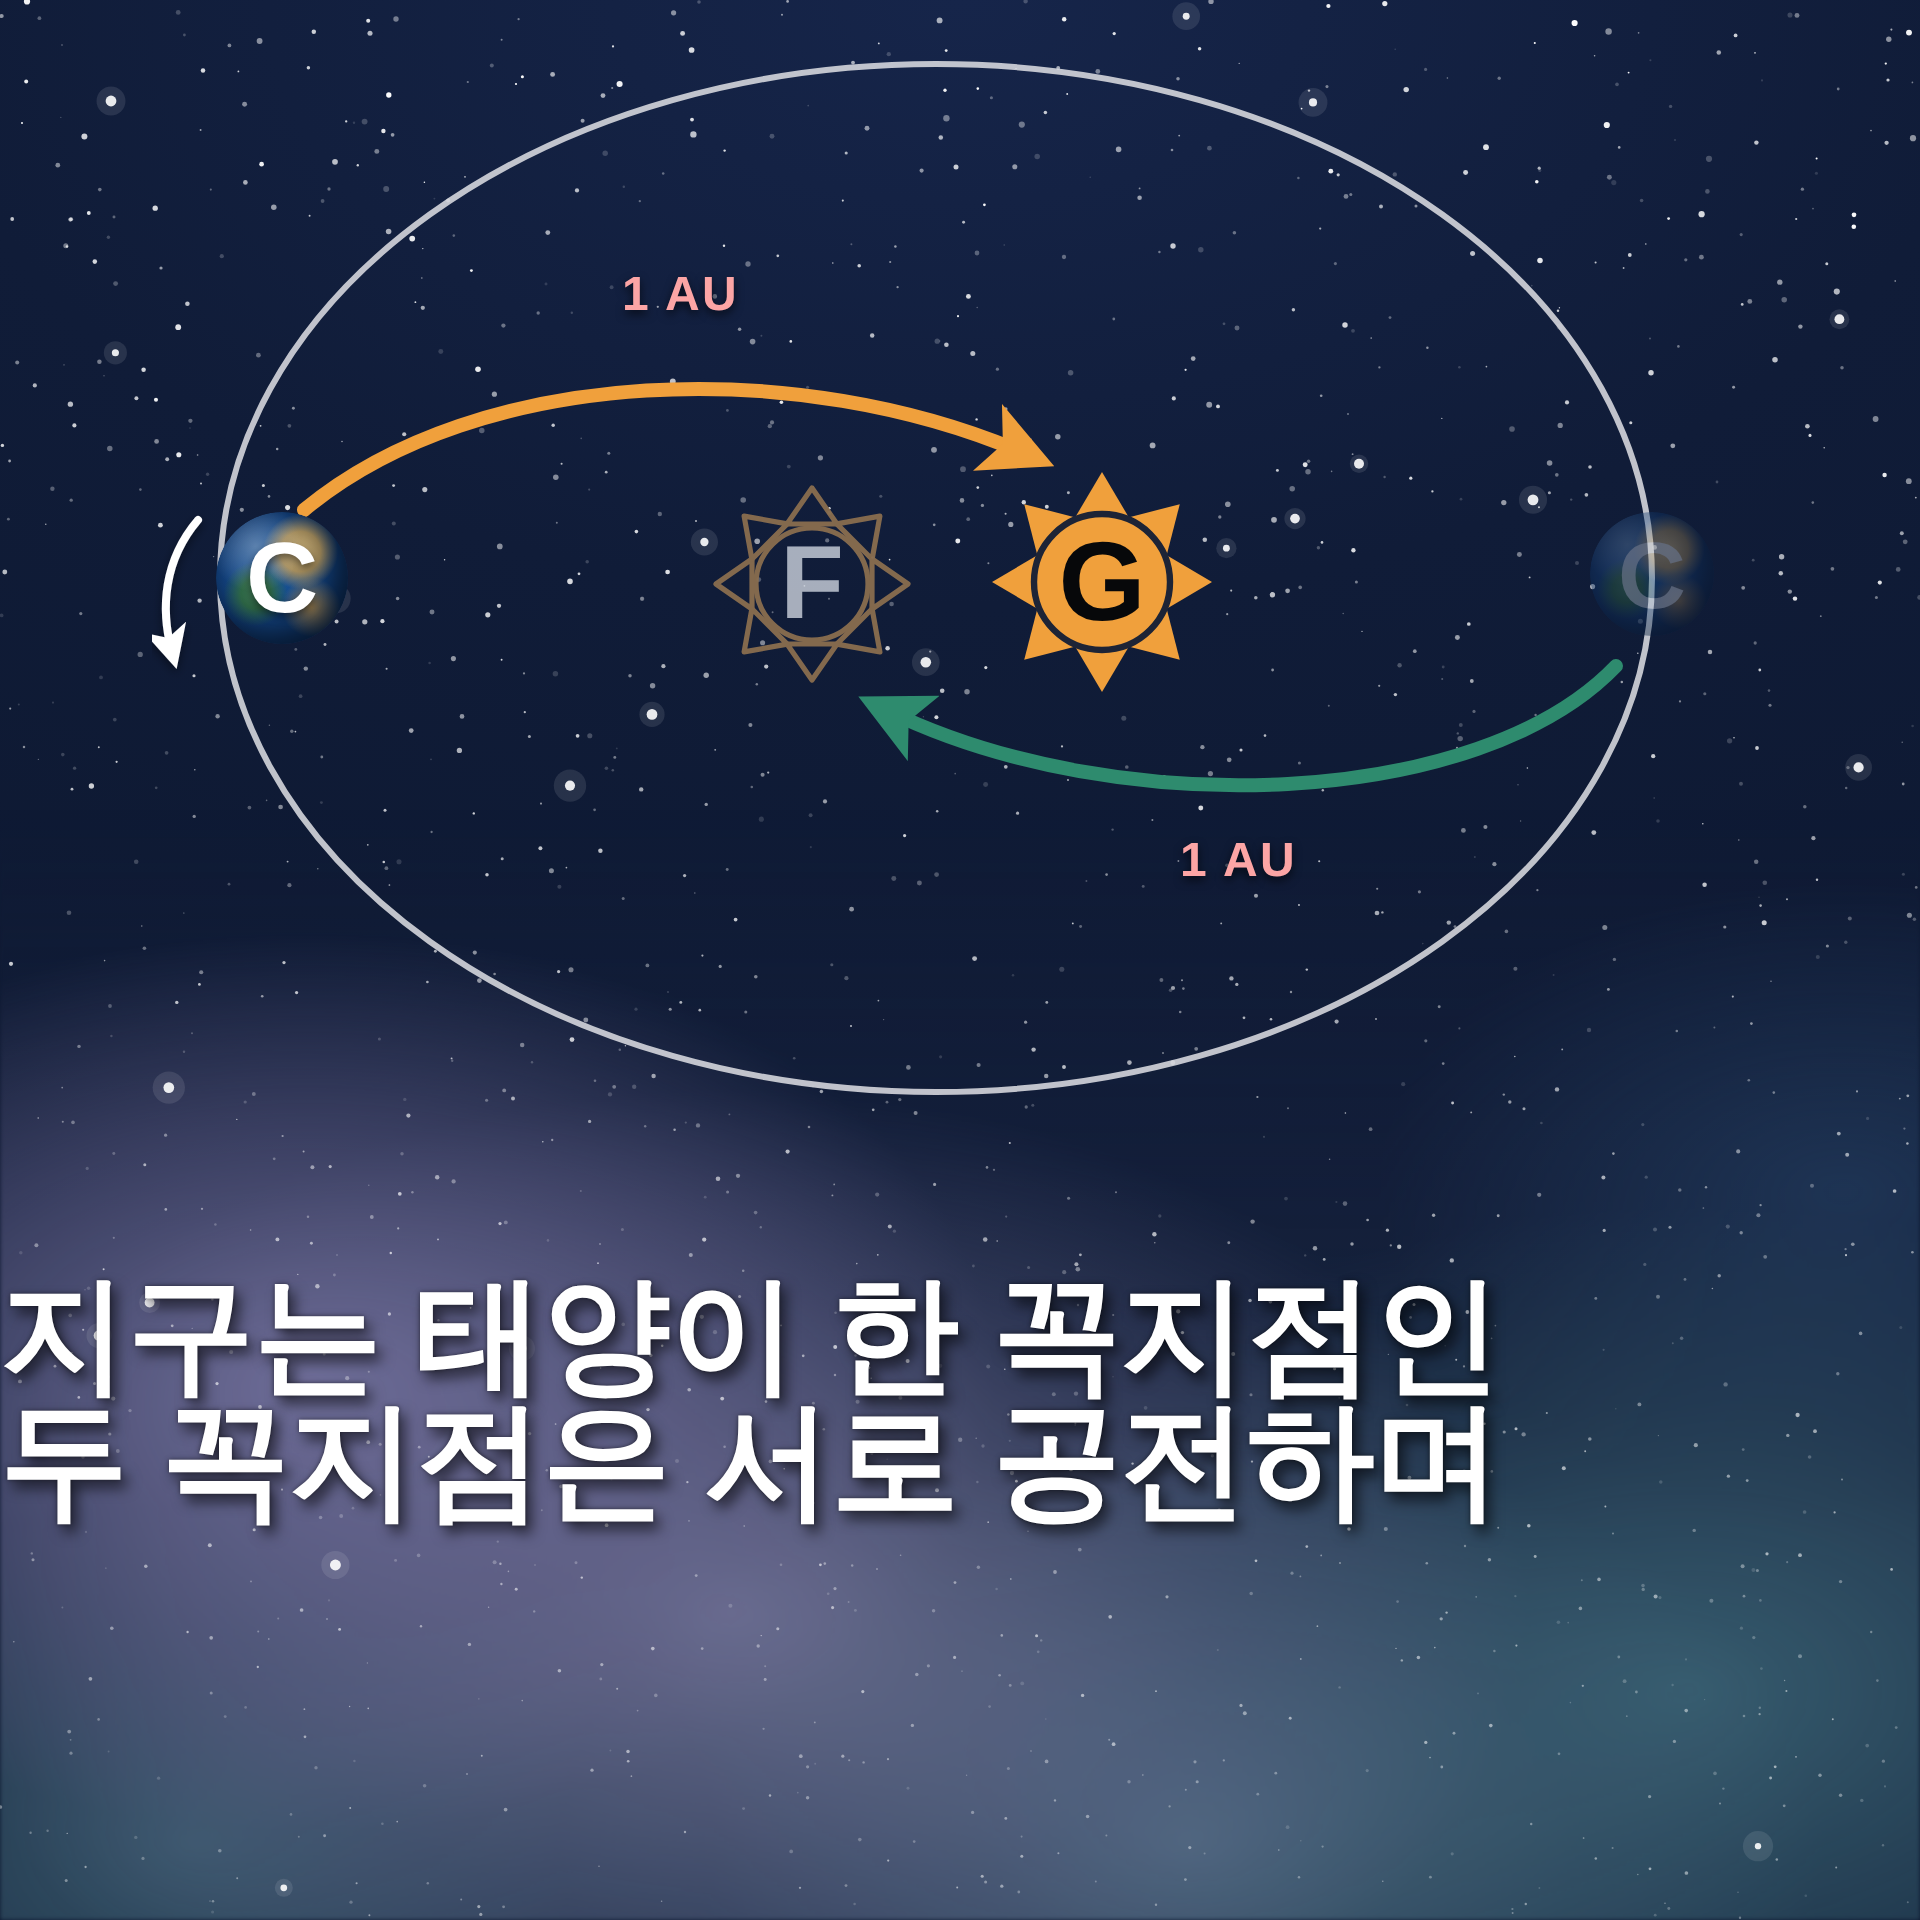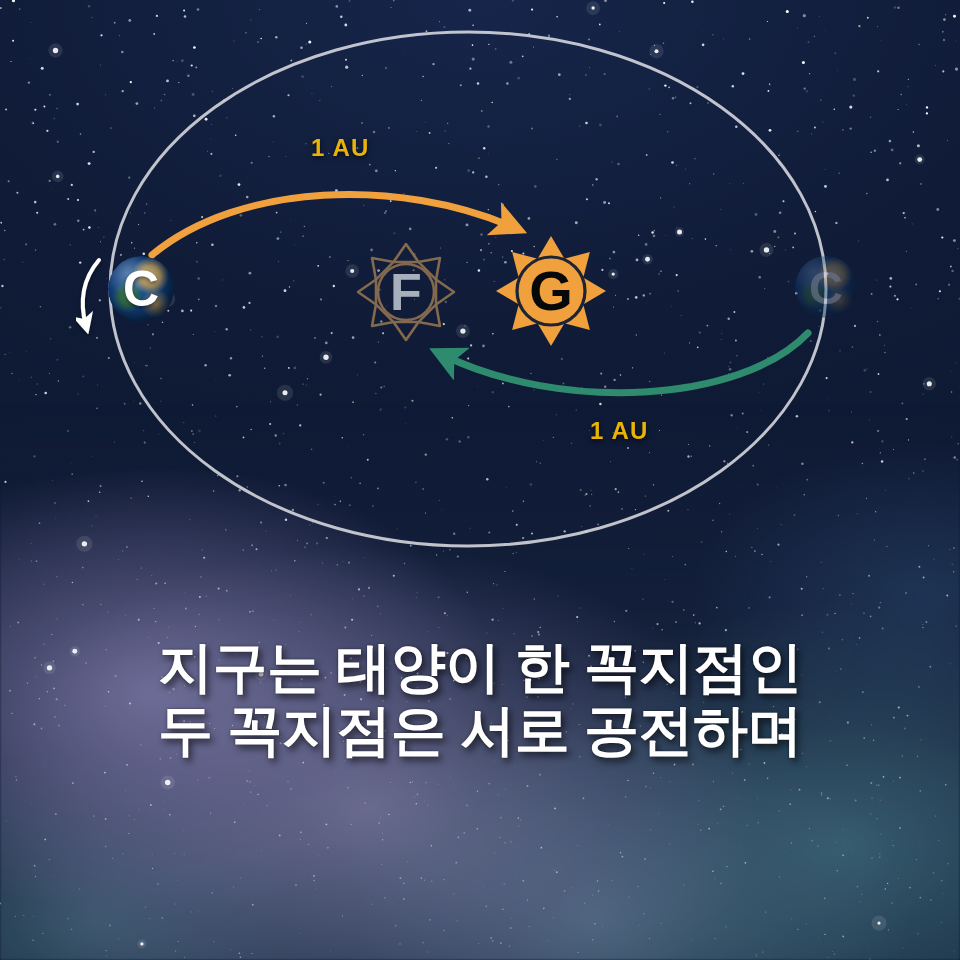--- a/index.html
+++ b/index.html
@@ -78,21 +78,21 @@
     line-height: 1;
   }
   #earth-left { left: 108px; top: 256px; width: 66px; height: 66px; }
   #earth-left .glab { font-size: 50px; text-shadow: 0 2px 4px rgba(0,0,0,.5); }
   #earth-right { left: 795px; top: 256px; width: 62px; height: 62px; opacity: .40; }
   #earth-right .glab { font-size: 47px; color: rgba(225,233,245,.75); }
 
   
   .au-label {
     position: absolute;
-    color: #eab308;
+    color: #fca5a5;
     font-weight: 700;
     font-size: 24px;
     letter-spacing: 1.2px;
     text-shadow: 0 2px 5px rgba(0,0,0,.65);
     white-space: nowrap;
   }
   #au-top { left: 311px; top: 134px; }
   #au-bottom { left: 590px; top: 417px; }
 
   
@@ -115,24 +115,24 @@
     font-size: 56px;
     color: #07080a;
   }
 
   
   #caption {
     position: absolute;
     left: 0;
     top: 636px;
     width: 960px;
-    text-align: center;
+    text-align: left;
     color: #ffffff;
     font-weight: 700;
-    font-size: 55px;
+    font-size: 64px;
     line-height: 63px;
     letter-spacing: -0.5px;
     text-shadow: 3px 4px 7px rgba(0,0,0,.62), 0 0 2px rgba(0,0,0,.5);
   }
   #caption .cline { display: block; }
 </style>
 </head>
 <body>
 
 <div id="stage">

